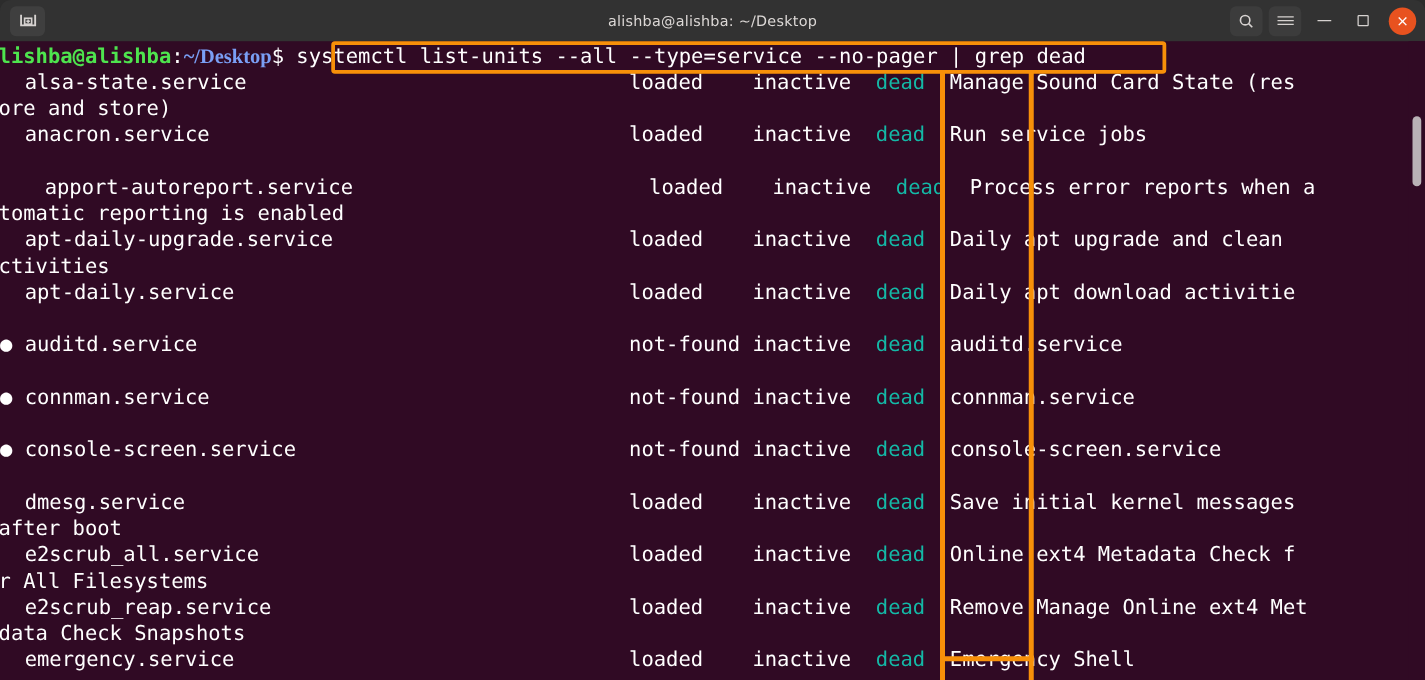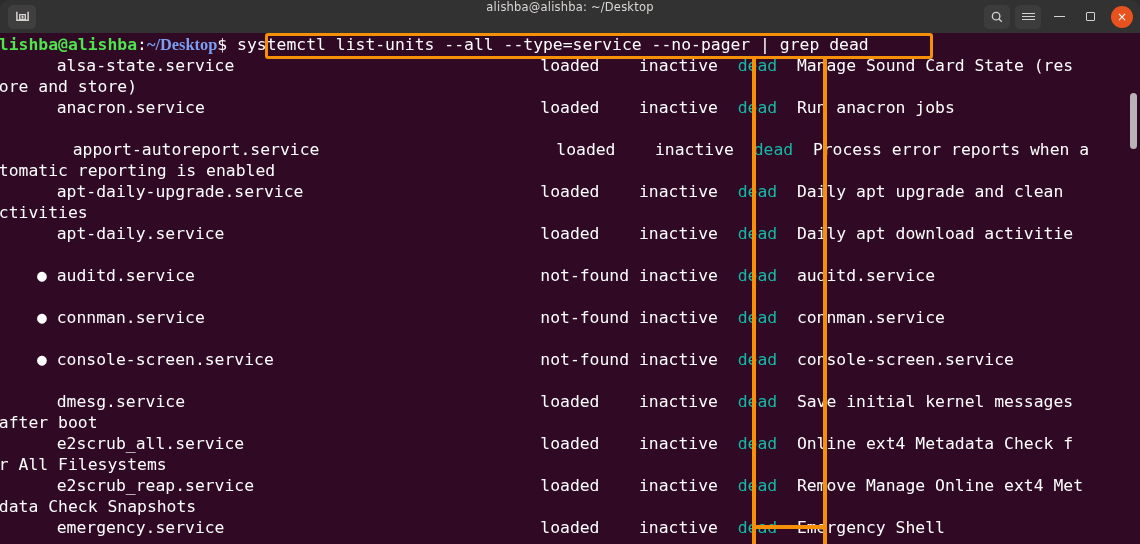--- a/index.html
+++ b/index.html
@@ -9,21 +9,21 @@
     font-family:"DejaVu Sans Mono","Liberation Mono",monospace;
     overflow:hidden;
   }
   #app { position:relative; width:1140px; height:544px; overflow:hidden; }
 
   
   #titlebar {
     position:absolute; left:0; top:0; width:1140px; height:33px;
     background:#323232;
     border-top-left-radius:9px; border-top-right-radius:9px;
-    display:flex; 
+    display:flex; align-items:center;
   }
   #titlebar-left { display:flex; align-items:center; padding-left:8px; }
   .tb-btn {
     width:28px; height:24px; border-radius:5px;
     display:flex; align-items:center; justify-content:center;
     color:#d6d2d0;
   }
   .tb-btn.filled { background:#3f3f3f; }
   #title-text {
     position:absolute; left:0; right:0; text-align:center;
@@ -63,21 +63,21 @@
   }
   .line {
     position:absolute; left:0; white-space:pre;
     font-family:"DejaVu Sans Mono","Liberation Mono",monospace;
     font-size:16.4px; line-height:21px; height:21px;
   }
   .g { color:#4ee44e; font-weight:bold; }
   .b { color:#7a9ff5; font-weight:bold;font-family:Liberation Serif, serif; }
   .w { color:#ffffff; }
   .red { color:#14b8a6; }
-  .bullet { color:#ffffff;padding-left:37px; }
+  .bullet { color:#ffffff; }
 
   
   #cmd-box {
     position:absolute;
     left:265px; top:33px; width:668px; height:26px;
     border:3px solid #f79009; border-radius:3px;
     pointer-events:none;
   }
   #col-box {
     position:absolute;
@@ -143,21 +143,21 @@
         <span>×</span>
       </div>
     </div>
   </div>
 
   <div id="term">
     <div id="lines">
         <div class="line" style="top: 1px; left: -11px;"><span class="g">alishba@alishba</span><span class="w">:</span><span class="b">~/Desktop</span><span class="w">$ systemctl list-units --all --type=service --no-pager | grep dead</span></div>
         <div class="line" style="top: 22px;"><span class="bullet">  alsa-state.service                               </span><span class="w">loaded    inactive  </span><span class="red">dead</span><span class="w">  Manage Sound Card State (res</span></div>
         <div class="line" style="top: 43px; left: -11px;"><span class="w">tore and store)</span></div>
-        <div class="line" style="top: 64px;"><span class="bullet">  anacron.service                                  </span><span class="w">loaded    inactive  </span><span class="red">dead</span><span class="w">  Run anacron jobs</span></div>
+        <div class="line" style="top: 64px;"><span class="bullet">  anacron.service                                  </span><span class="w">loaded    inactive  </span><span class="red">dead</span><span class="w">  Run service jobs</span></div>
         <div class="line" style="top: 106px; margin-left: 16px;"><span class="bullet">  apport-autoreport.service                        </span><span class="w">loaded    inactive  </span><span class="red">dead</span><span class="w">  Process error reports when a</span></div>
         <div class="line" style="top: 127px; left: -11px;"><span class="w">utomatic reporting is enabled</span></div>
         <div class="line" style="top: 148px;"><span class="bullet">  apt-daily-upgrade.service                        </span><span class="w">loaded    inactive  </span><span class="red">dead</span><span class="w">  Daily apt upgrade and clean</span></div>
         <div class="line" style="top: 169px; left: -11px;"><span class="w">activities</span></div>
         <div class="line" style="top: 190px;"><span class="bullet">  apt-daily.service                                </span><span class="w">loaded    inactive  </span><span class="red">dead</span><span class="w">  Daily apt download activitie</span></div>
         <div class="line" style="top: 232px;"><span class="bullet">● auditd.service                                   </span><span class="w">not-found inactive  </span><span class="red">dead</span><span class="w">  auditd.service</span></div>
         <div class="line" style="top: 274px;"><span class="bullet">● connman.service                                  </span><span class="w">not-found inactive  </span><span class="red">dead</span><span class="w">  connman.service</span></div>
         <div class="line" style="top: 316px;"><span class="bullet">● console-screen.service                           </span><span class="w">not-found inactive  </span><span class="red">dead</span><span class="w">  console-screen.service</span></div>
         <div class="line" style="top: 358px; text-align: center;"><span class="bullet">  dmesg.service                                    </span><span class="w">loaded    inactive  </span><span class="red">dead</span><span class="w">  Save initial kernel messages</span></div>
         <div class="line" style="top: 379px; left: -11px;"><span class="w"> after boot</span></div>

